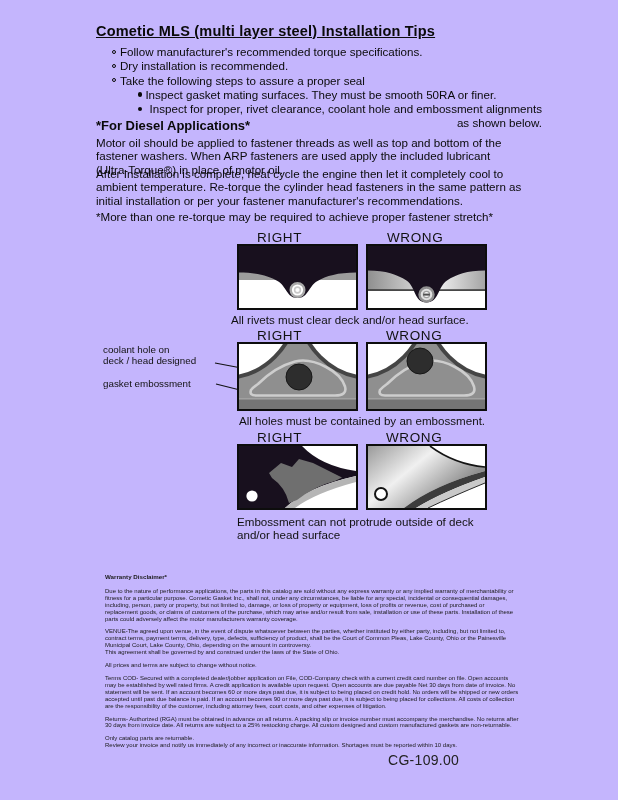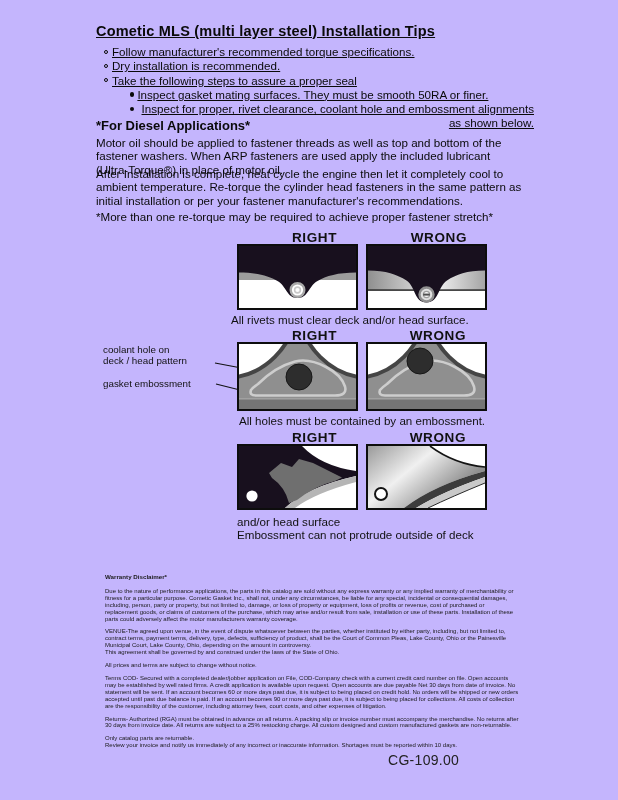--- a/index.html
+++ b/index.html
@@ -5,35 +5,35 @@
   * { margin:0; padding:0; box-sizing:border-box; }
   html,body { background:#ffffff; }
   .page {
     position:relative; width:618px; height:800px; background:#c4b5fd;
     font-family:"Liberation Sans", sans-serif; color:#0a0a0a; overflow:hidden;
   }
   .abs { position:absolute; }
 
   
   .title { left:96px; top:23px; font-size:14.5px; font-weight:bold; text-decoration:underline; letter-spacing:.2px; }
-  .bullets { left:104px; top:45px; width:430px; font-size:11.6px; line-height:14.3px;text-decoration:underline; }
+  .bullets { left:112px; top:45px; width:430px; font-size:11.6px; line-height:14.3px; }
   .b-item, .sb-item { display:flex; align-items:flex-start; }
   .sb-item { padding-left:26px;text-align:right; }
   .ring { width:4px; height:4px; border:1px solid #0a0a0a; border-radius:50%; margin:4.5px 4px 0 0; flex:0 0 auto; }
   .dot  { width:4.4px; height:4.4px; background:#0a0a0a; border-radius:50%; margin:4.5px 3px 0 0; flex:0 0 auto; }
 
   
   .diesel-h { left:96px; top:118px; font-size:13px; font-weight:bold; }
   .para { left:96px; width:428px; font-size:11.6px; line-height:13.4px; }
   .p1 { top:136px; }
   .p2 { top:167px; }
   .p3 { top:210px; }
 
   
-  .dg-label { font-size:13.5px; letter-spacing:.6px; color:#111; text-align:right; width:80px;font-weight:bold; }
+  .dg-label { font-size:13.5px; letter-spacing:.6px; color:#111; text-align:left; width:80px; }
   .caption { font-size:11.6px; line-height:13px; color:#111; }
 
   .panel { border:2px solid #0d0d0d; background:#fff; }
   .panel svg { display:block; }
 
   .side-label { left:103px; width:110px; text-align:left; font-size:9.8px; line-height:11px; color:#111; }
   .leader { pointer-events:none; }
 
   
   .disclaimer { left:105px; top:574px; width:414px; font-size:6px; line-height:6.9px; color:#1a1a1a; }
@@ -111,21 +111,21 @@
     </svg>
   </div>
 
   <div class="abs caption" style="left:231px; top:313px;">All rivets must clear deck and/or head surface.</div>
 
   <div class="abs dg-label" style="left:257px; top:328px;">RIGHT</div>
   <div class="abs dg-label" style="left:386px; top:328px;">WRONG</div>
 
   <div class="abs side-label" style="top:344px;">
     <div>coolant hole on</div>
-    <div>deck / head pattern</div>
+    <div>deck / head designed</div>
   </div>
   <div class="abs side-label" style="top:378px;">gasket embossment</div>
 
   <svg class="abs leader" style="left:102px; top:342px;" width="205" height="62" viewBox="0 0 205 62">
     <line x1="113" y1="21" x2="197" y2="37" stroke="#111" stroke-width="1.1"></line>
     <line x1="114" y1="42" x2="162" y2="54" stroke="#111" stroke-width="1.1"></line>
   </svg>
 
   <div class="abs panel" style="left:237px; top:342px;">
     <svg width="117" height="65" viewBox="0 0 117 65">
@@ -179,22 +179,22 @@
       <path d="M0,0 H62 Q86,18 117,21 L117,25 Q66,39 36,62 H0 Z" fill="url(#gw3)"></path>
       <path d="M62,0 Q86,18 117,21" stroke="#141414" stroke-width="1.6" fill="none"></path>
       <path d="M36,62 Q66,39 117,25 L117,31 Q74,46 48,62 Z" fill="#3c3c3c"></path>
       <path d="M48,62 Q74,46 117,31 L117,37 Q84,50.5 60,62 Z" fill="#c9c9c9"></path>
       <path d="M60,62 Q84,50.5 117,37" stroke="#2a2a2a" stroke-width="1" fill="none"></path>
       <circle cx="13" cy="48" r="6" fill="#ffffff" stroke="#141414" stroke-width="2"></circle>
     </svg>
   </div>
 
   <div class="abs caption" style="left:237px; top:515px;">
+    <div>Embossment can not protrude outside of deck</div>
     <div>and/or head surface</div>
-    <div>Embossment can not protrude outside of deck</div>
   </div>
 
   <div class="abs disclaimer">
     <h3>Warranty Disclaimer*</h3>
     <p>Due to the nature of performance applications, the parts in this catalog are sold without any express warranty or any implied warranty of merchantability or fitness for a particular purpose. Cometic Gasket Inc., shall not, under any circumstances, be liable for any special, incidental or consequential damages, including, person, party or property, but not limited to, damage, or loss of property or equipment, loss of profits or revenue, cost of purchased or replacement goods, or claims of customers of the purchase, which may arise and/or result from sale, installation or use of these parts. Installation of these parts could adversely affect the motor manufacturers warranty coverage.</p>
     <p class="nogap">VENUE-The agreed upon venue, in the event of dispute whatsoever between the parties, whether instituted by either party, including, but not limited to, contract terms, payment terms, delivery, type, defects, sufficiency of product, shall be the Court of Common Pleas, Lake County, Ohio or the Painesville Municipal Court, Lake County, Ohio, depending on the amount in controversy.</p>
     <p>This agreement shall be governed by and construed under the laws of the State of Ohio.</p>
     <p>All prices and terms are subject to change without notice.</p>
     <p>Terms COD- Secured with a completed dealer/jobber application on File, COD-Company check with a current credit card number on file. Open accounts may be established by well rated firms. A credit application is available upon request. Open accounts are due payable Net 30 days from date of invoice. No statement will be sent. If an account becomes 60 or more days past due, it is subject to being placed on credit hold. No orders will be shipped or new orders accepted until past due balance is paid. If an account becomes 90 or more days past due, it is subject to being placed for collections. All costs of collection are the responsibility of the customer, including attorney fees, court costs, and other expenses of litigation.</p>
     <p>Returns- Authorized (RGA) must be obtained in advance on all returns. A packing slip or invoice number must accompany the merchandise. No returns after 30 days from invoice date. All returns are subject to a 25% restocking charge. All custom designed and custom manufactured gaskets are non-returnable.</p>

